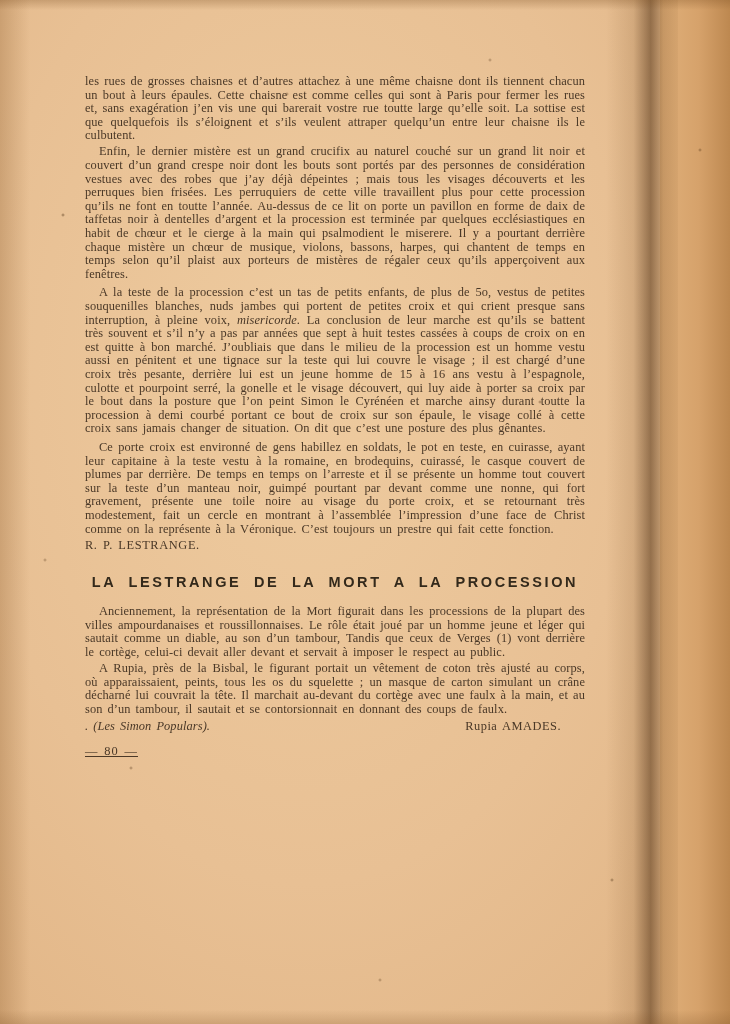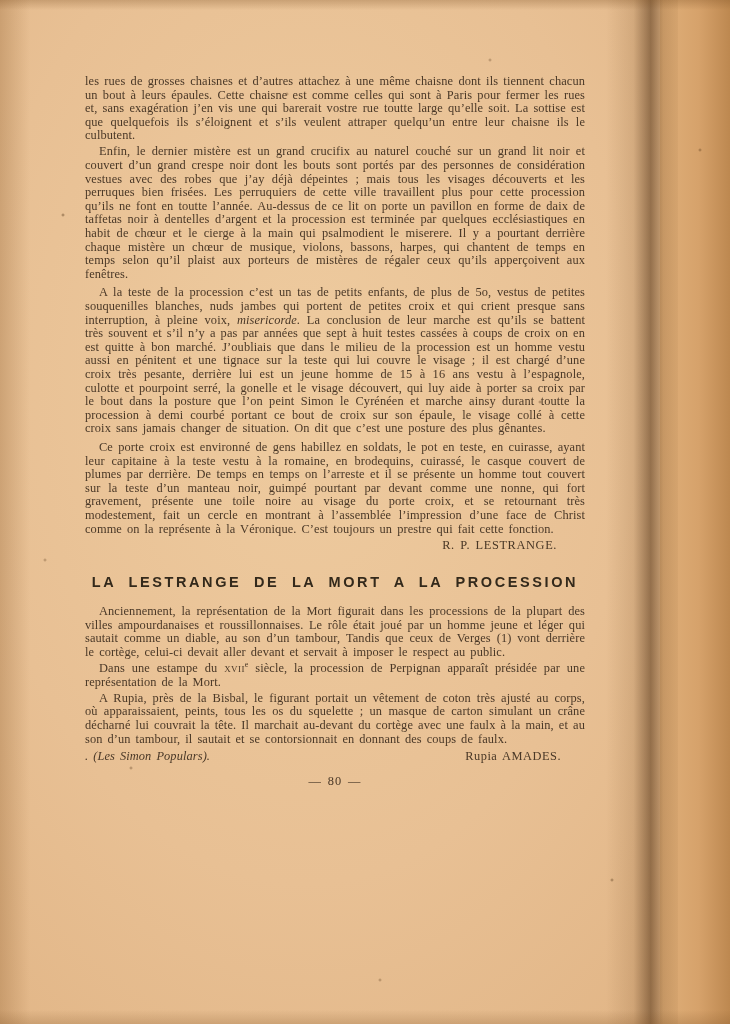--- a/index.html
+++ b/index.html
@@ -65,21 +65,21 @@
     margin-top: 28px;
   }
   .para { margin: 0 0 2.5px 0; text-indent: 14px; }
   .para.noindent { text-indent: 0; }
   .para.gap { margin-top: 5px; }
   .it { font-style: italic; }
   .smallcaps { font-variant: small-caps; letter-spacing: 0.4px; }
   sup.century-sup { font-size: 8px; line-height: 0; }
   .signature {
     margin: 2px 0 0 0;
-    text-align: right;
+    text-align: left;
     padding-right: 28px;
     letter-spacing: 0.6px;
   }
   .heading {
     font-family: "Liberation Sans", sans-serif;
     font-weight: bold;
     font-size: 14.5px;
     color: #33291b;
     text-align: center;
     letter-spacing: 2.6px;
@@ -89,23 +89,24 @@
   }
   .sourceline {
     display: flex;
     justify-content: space-between;
     align-items: baseline;
     margin-top: 4px;
     text-indent: 0;
   }
   .sourceline .author { padding-right: 24px; letter-spacing: 0.5px; }
   .pagenum {
-    text-align: center;
+    text-align: left;
     margin-top: 11px;
     letter-spacing: 1px;
+    text-decoration: underline;
   }
 </style>
 </head>
 <body>
 
 <div class="scan">
   <div class="right-page"></div>
   <div class="crease"></div>
   <div class="left-edge"></div>
   <div class="top-edge"></div>
@@ -121,21 +122,20 @@
     <p class="para gap"><span>A la teste de la procession c’est un tas de petits enfants, de plus de 5o, vestus de petites souquenilles blanches, nuds jambes qui portent de petites croix et qui crient presque sans interruption, à pleine voix, </span><span class="it">misericorde</span><span>. La conclusion de leur marche est qu’ils se battent très souvent et s’il n’y a pas par années que sept à huit testes cassées à coups de croix on en est quitte à bon marché. J’oubliais que dans le milieu de la procession est un homme vestu aussi en pénitent et une tignace sur la teste qui lui couvre le visage ; il est chargé d’une croix très pesante, derrière lui est un jeune homme de 15 à 16 ans vestu à l’espagnole, culotte et pourpoint serré, la gonelle et le visage découvert, qui luy aide à porter sa croix par le bout dans la posture que l’on peint Simon le Cyrénéen et marche ainsy durant toutte la procession à demi courbé portant ce bout de croix sur son épaule, le visage collé à cette croix sans jamais changer de situation. On dit que c’est une posture des plus gênantes.</span></p>
 
     <p class="para gap">Ce porte croix est environné de gens habillez en soldats, le pot en teste, en cuirasse, ayant leur capitaine à la teste vestu à la romaine, en brodequins, cuirassé, le casque couvert de plumes par derrière. De temps en temps on l’arreste et il se présente un homme tout couvert sur la teste d’un manteau noir, guimpé pourtant par devant comme une nonne, qui fort gravement, présente une toile noire au visage du porte croix, et se retournant très modestement, fait un cercle en montrant à l’assemblée l’impression d’une face de Christ comme on la représente à la Véronique. C’est toujours un prestre qui fait cette fonction.</p>
 
     <p class="signature">R. P. LESTRANGE.</p>
 
     <h2 class="heading">LA LESTRANGE DE LA MORT A LA PROCESSION</h2>
 
     <p class="para">Anciennement, la représentation de la Mort figurait dans les processions de la plupart des villes ampourdanaises et roussillonnaises. Le rôle était joué par un homme jeune et léger qui sautait comme un diable, au son d’un tambour, Tandis que ceux de Verges (1) vont derrière le cortège, celui-ci devait aller devant et servait à imposer le respect au public.</p>
 
-    <p class="para"><span>Dans une estampe du </span><span class="smallcaps">xvii</span><sup class="century-sup">e</sup><span> siècle, la procession de Perpignan apparaît présidée par une représentation de la Mort.</span></p>
 
     <p class="para">A Rupia, près de la Bisbal, le figurant portait un vêtement de coton très ajusté au corps, où apparaissaient, peints, tous les os du squelette ; un masque de carton simulant un crâne décharné lui couvrait la tête. Il marchait au-devant du cortège avec une faulx à la main, et au son d’un tambour, il sautait et se contorsionnait en donnant des coups de faulx.</p>
 
 
     <div class="sourceline">
       <span class="it">. (Les Simon Populars).</span>
       <span class="author">Rupia AMADES.</span>
     </div>
 
     <div class="pagenum">— 80 —</div>

